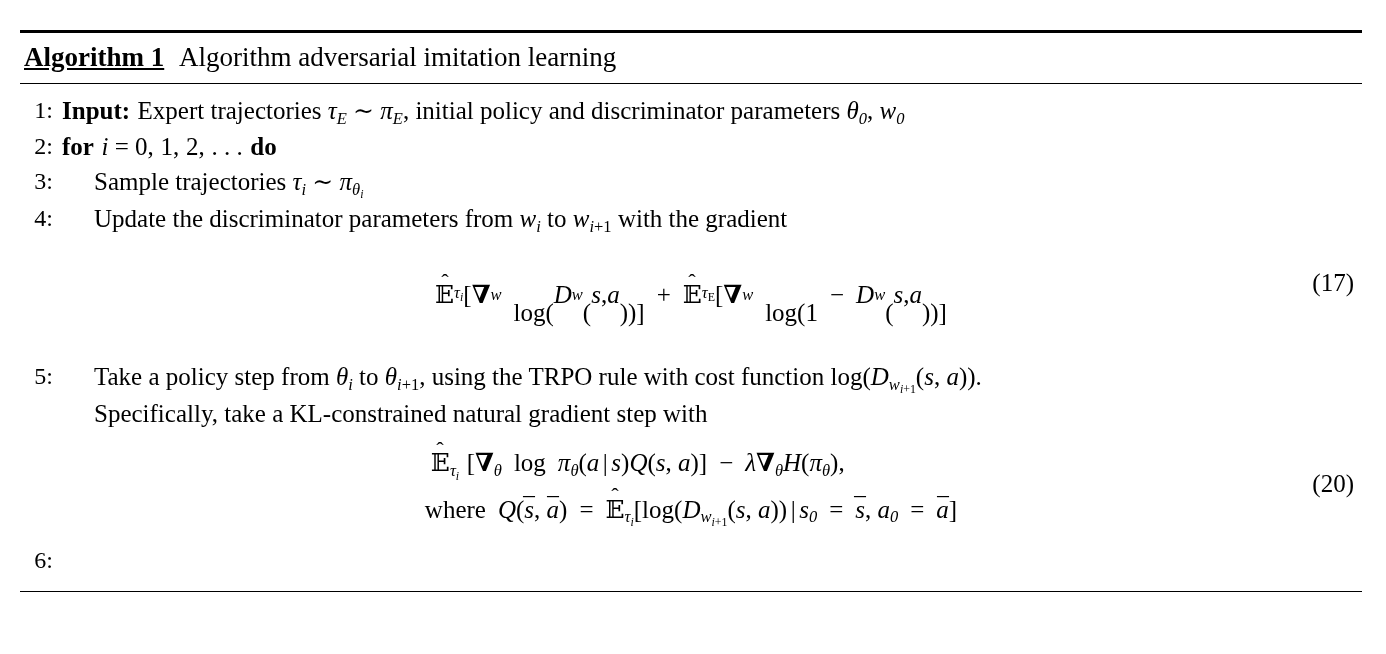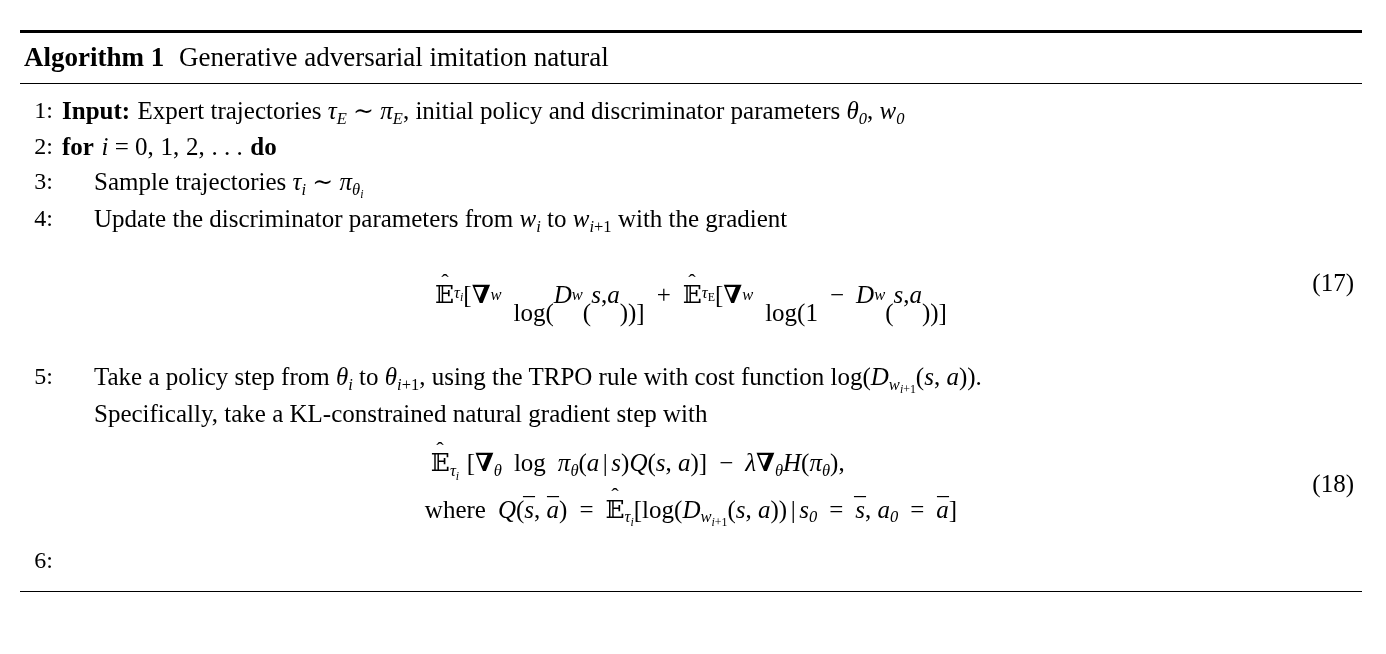--- a/index.html
+++ b/index.html
@@ -34,21 +34,21 @@
     line-height: 0;
     font-size: 0;
   }
 
   .algo-title {
     font-size: 27px;
     line-height: 1.45;
     padding: 5px 0 6px 4px;
     white-space: nowrap;
   }
-  .algo-title .kw { font-weight: bold; }
+  .algo-title .kw { font-weight: bold; text-decoration: underline; }
 
   .body-lines {
     padding-top: 9px;
     padding-bottom: 10px;
   }
 
   .line {
     display: flex;
     align-items: flex-start;
     font-size: 25px;
@@ -161,21 +161,21 @@
 </style>
 </head>
 <body>
 
 <div class="algorithm">
 
   <div class="rule-thick"></div>
 
   <div class="algo-title">
     <span class="kw">Algorithm 1</span>
-    <span class="sp"></span><span>Generative adversarial imitation natural</span>
+    <span class="sp"></span><span>Algorithm adversarial imitation learning</span>
   </div>
 
   <div class="rule-thin"></div>
 
   <div class="body-lines">
 
     <div class="line">
       <span class="num">1:</span>
       <span class="content"><b>Input:</b><span class="sp"></span>Expert trajectories <span class="m">τ</span><span class="sub up">E</span> ∼ <span class="m">π</span><span class="sub up">E</span>, initial policy and discriminator parameters <span class="m">θ</span><span class="sub up">0</span>, <span class="m">w</span><span class="sub up">0</span></span>
     </div>
@@ -208,21 +208,21 @@
     </div>
     <div class="cont">Specifically, take a KL-constrained natural gradient step with</div>
 
     <div class="eq-block eq-18">
       <div class="eq-row">
         <span class="eq-18-lines">
           <div class="eq-line-a"><span class="hatwrap"><span class="hatmark">ˆ</span><span class="bb">𝔼</span></span><span class="sub">τ<span class="sub">i</span></span><span class="sp"></span><span style="font-style:normal">[</span><span class="nabla">∇</span><span class="sub">θ</span><span class="spw"></span><span class="op">log</span><span class="spw"></span><span class="m">π</span><span class="sub">θ</span><span class="op">(</span><span class="m">a</span><span class="vbar">|</span><span class="m">s</span><span class="op">)</span><span class="m">Q</span><span class="op">(</span><span class="m">s</span>, <span class="m">a</span><span class="op">)]</span><span class="spw"></span>−<span class="spw"></span><span class="m">λ</span><span class="nabla">∇</span><span class="sub">θ</span><span class="m">H</span><span class="op">(</span><span class="m">π</span><span class="sub">θ</span><span class="op">),</span></div>
           <div class="eq-line-b">where<span class="spw"></span><span class="m">Q</span><span class="op">(</span><span class="barwrap"><span class="barmark">̅</span>s</span>, <span class="barwrap"><span class="barmark">̅</span>a</span><span class="op">)</span><span class="spw"></span>=<span class="spw"></span><span class="hatwrap"><span class="hatmark">ˆ</span><span class="bb">𝔼</span></span><span class="sub">τ<span class="sub">i</span></span><span style="font-style:normal">[</span><span class="op">log(</span><span class="m">D</span><span class="sub">w<span class="sub">i<span class="up">+1</span></span></span><span class="op">(</span><span class="m">s</span>, <span class="m">a</span><span class="op">))</span><span class="vbar">|</span><span class="m">s</span><span class="sub up">0</span><span class="spw"></span>=<span class="spw"></span><span class="barwrap"><span class="barmark">̅</span>s</span>, <span class="m">a</span><span class="sub up">0</span><span class="spw"></span>=<span class="spw"></span><span class="barwrap"><span class="barmark">̅</span>a</span><span class="op">]</span></div>
         </span>
       </div>
-      <span class="eq-tag eq-tag-18">(18)</span>
+      <span class="eq-tag eq-tag-18">(20)</span>
     </div>
 
     <div class="line line-6-block">
       <span class="num">6:</span>
     </div>
 
   </div>
 
   <div class="rule-thin"></div>
 

